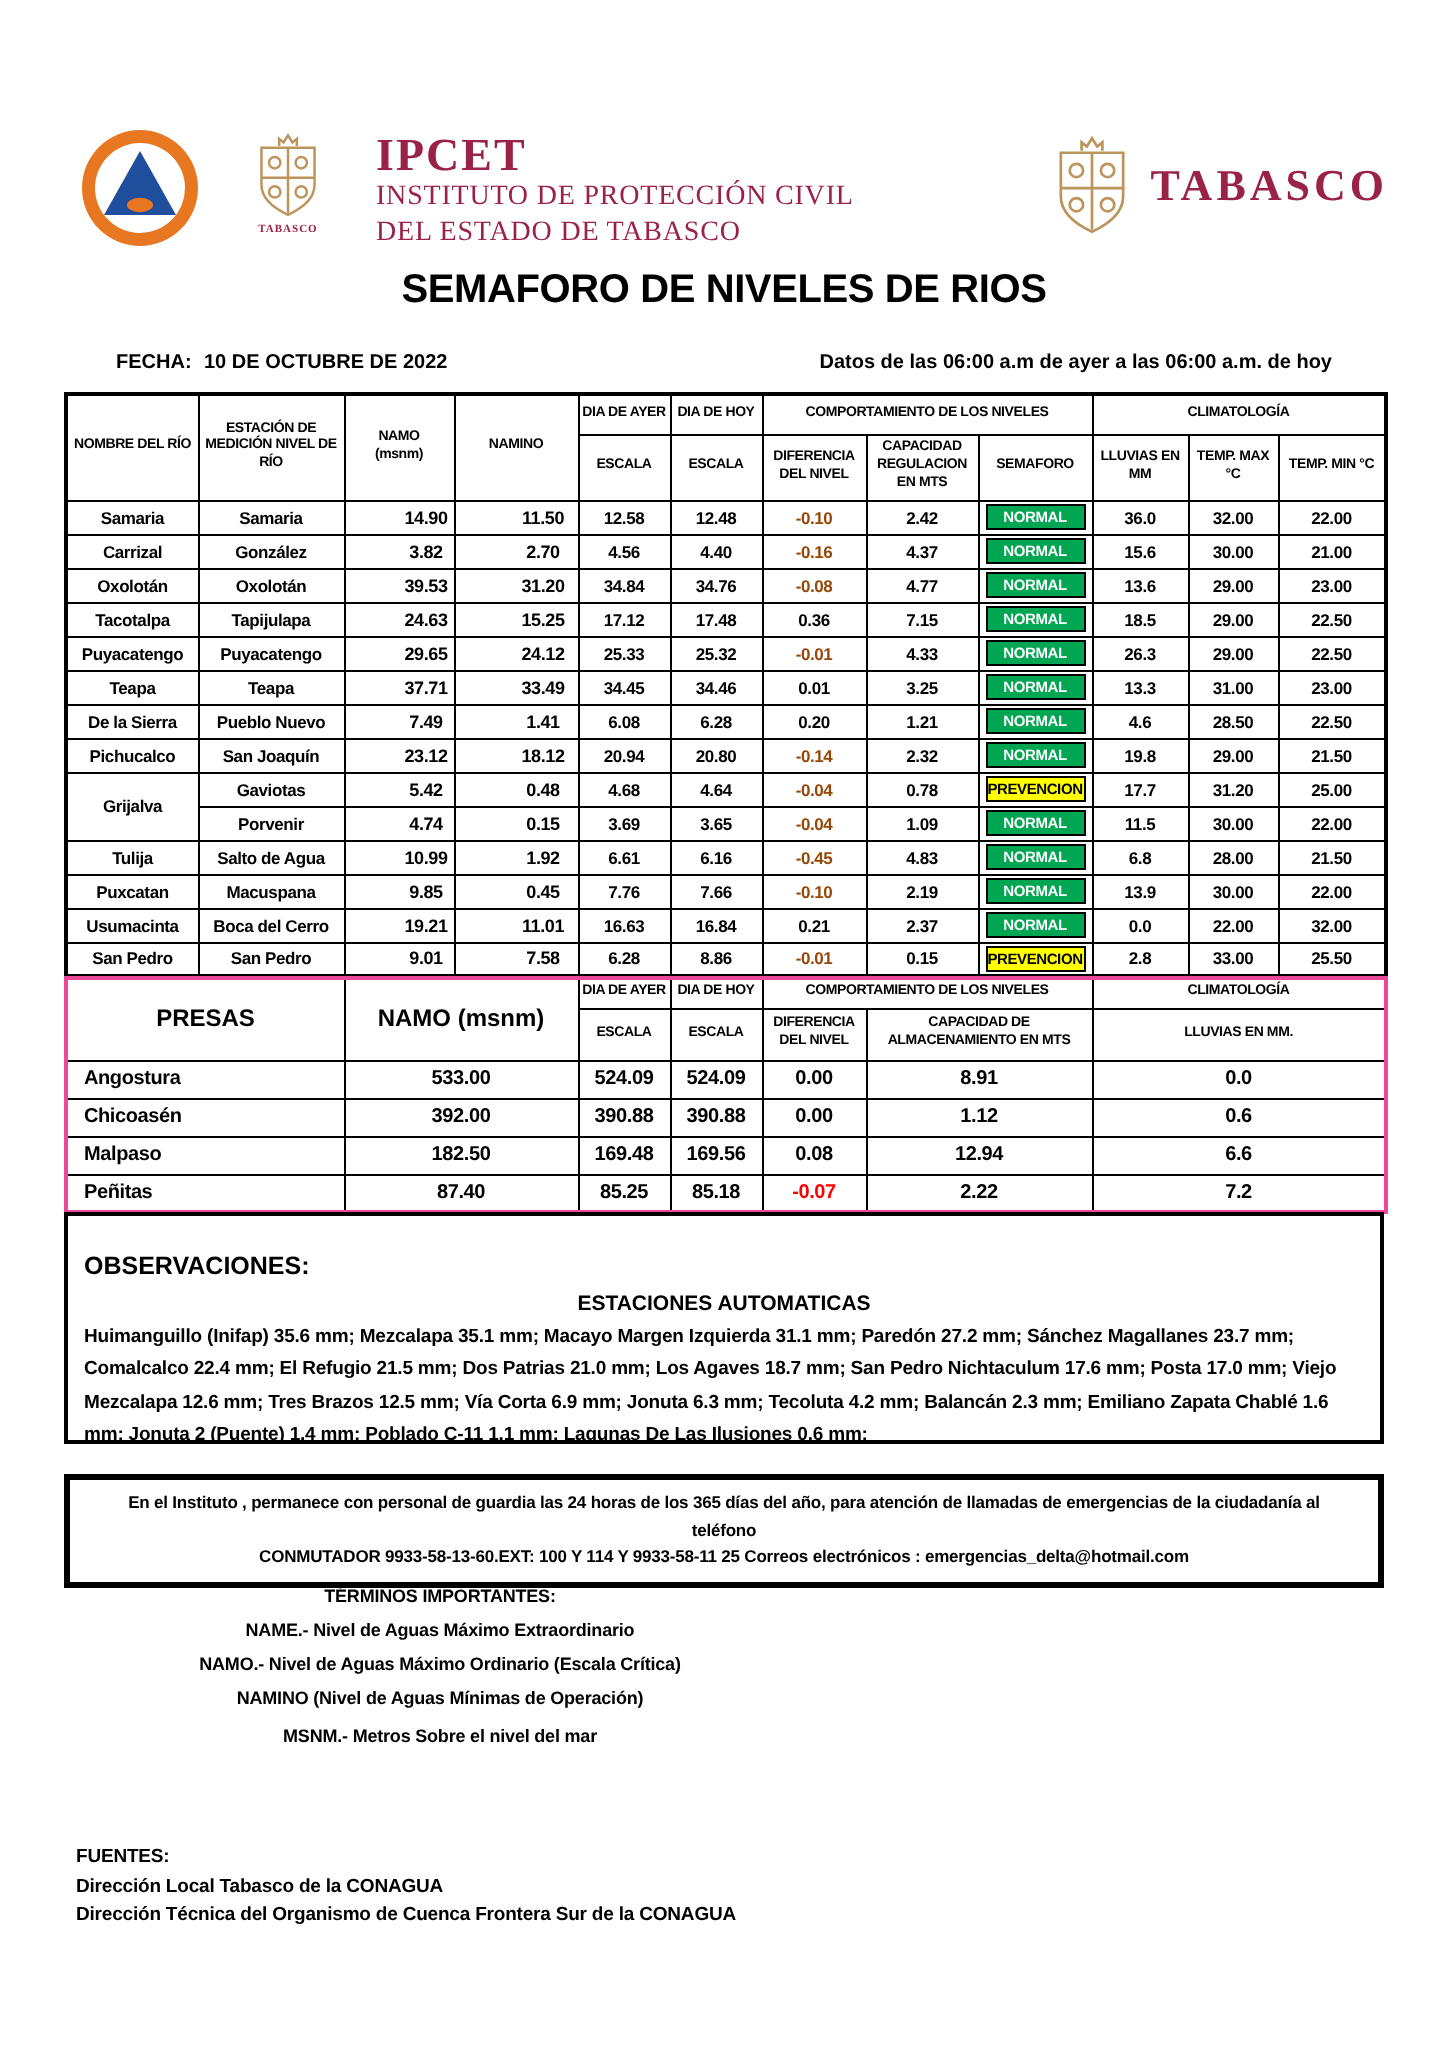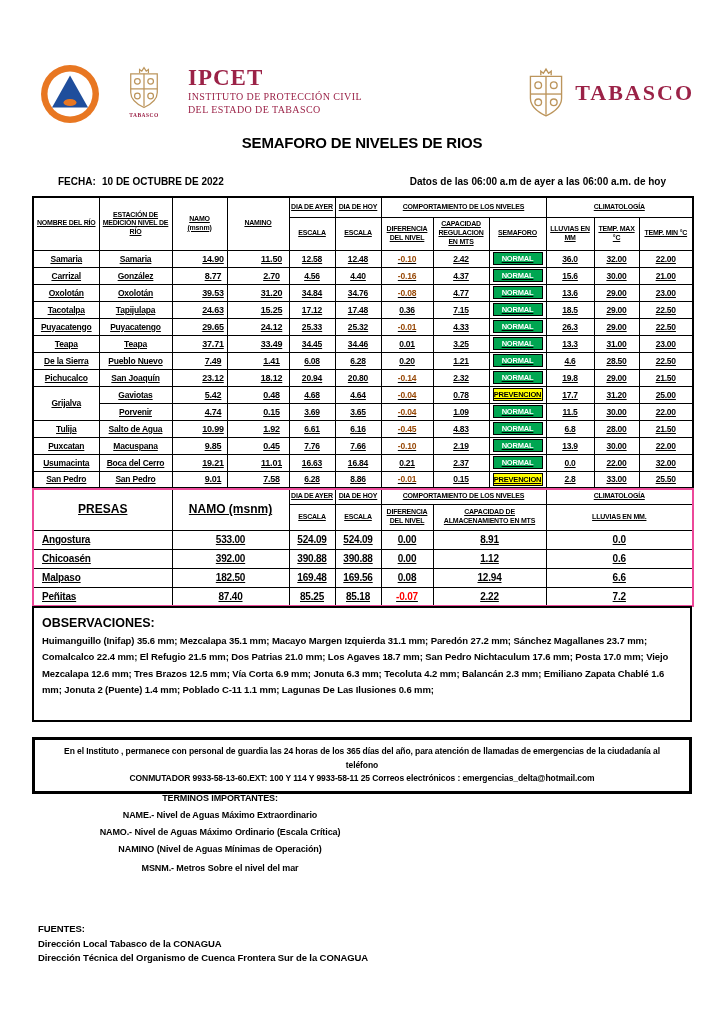--- a/index.html
+++ b/index.html
@@ -10,34 +10,34 @@
   
   .hdr { position:absolute; top:64px; left:40px; right:30px; display:flex; justify-content:space-between; align-items:flex-start; }
   .hdr-left { display:flex; align-items:flex-start; gap:26px; }
   .pc-logo { width:60px; height:60px; }
   .crest-box { display:flex; flex-direction:column; align-items:center; margin-top:1px; }
   .crest-sm { width:36px; height:46px; color:var(--crest-gold); }
   .crest-lg { width:42px; height:54px; color:var(--crest-gold); }
   .crest-caption { font-size:5.5px; color:var(--accent-maroon); letter-spacing:.5px; margin-top:1px; font-family:"Liberation Serif", serif; }
   .ipcet-txt { font-family:"Liberation Serif", serif; color:var(--accent-maroon); margin-top:2px; }
   .ipcet-txt .acro { font-size:23px; letter-spacing:1px; line-height:1.05; }
-  .ipcet-txt .sub { font-size:10px; font-weight:normal; letter-spacing:.4px; line-height:1.3; }
+  .ipcet-txt .sub { font-size:14px; font-weight:normal; letter-spacing:.4px; line-height:1.3; }
   .hdr-right { display:flex; align-items:center; gap:8px; margin-top:2px; }
   .tab-wordmark { font-family:"Liberation Serif", serif; color:var(--accent-maroon); font-size:22px; letter-spacing:2px; }
 
   
-  .doc-title { position:absolute; top:134px; left:0; width:100%; text-align:center; font-size:15px; letter-spacing:-0.2px; }
+  .doc-title { position:absolute; top:134px; left:0; width:100%; text-align:center; font-size:20px; letter-spacing:-0.2px; }
   .fecha-row { position:absolute; top:176px; left:40px; right:58px; display:flex; font-size:10px; }
   .fecha-label { width:62px;padding-left:18px; }
   .fecha-value { width:220px; }
   .fecha-datos { flex:1; text-align:right; }
 
   
   .tables-wrap { position:absolute; top:196px; left:32px; width:660px; }
-  table { border-collapse:collapse; width:660px; table-layout:fixed;text-decoration:underline; }
+  table { border-collapse:collapse; width:660px; table-layout:fixed; }
   th, td { border:1px solid #000; text-align:center; vertical-align:middle; overflow:hidden; }
   table.rivers { border:2px solid #000; }
   table.presas { border:2px solid #ec4899; margin-top:-1px; }
   .rivers th { font-size:7px; line-height:1.25; padding:1px; letter-spacing:-0.2px; }
   .rivers .hr1 th { height:20px; }
   .rivers .hr2 th { height:33px; }
   .rivers td { font-size:8.5px; height:17px; letter-spacing:-0.2px; padding:0 1px; }
   .rivers td.c-namo { font-size:9px;padding-left:28px; }
   .presas th { font-size:7px; line-height:1.25; padding:1px; letter-spacing:-0.2px; }
   .presas th.big { font-size:12px; letter-spacing:0; }
@@ -45,21 +45,21 @@
   .presas .hr2 th { height:26px; }
   .presas td { font-size:10px; height:19px; letter-spacing:-0.2px; }
   .presas td.p-name { text-align:left; padding-left:8px; }
   .neg { color:var(--negative-river); }
   .neg-presa { color:var(--negative-presa); }
   .badge { margin:1px 2px; border:1px solid #000; font-size:7.5px; line-height:11px; height:13px; letter-spacing:-0.2px; }
   .sem-normal { background:var(--semaforo-normal-bg); color:var(--semaforo-normal-text); }
   .sem-prev { background:var(--semaforo-prevencion-bg); color:var(--semaforo-prevencion-text); }
 
   
-  .obs-box { border:2px solid #000; margin-top:-1px; height:116px; padding:8px 8px; }
+  .obs-box { border:2px solid #000; margin-top:-1px; height:116px; padding:18px 8px; }
   .obs-title { font-size:12.5px; }
   .obs-sub { text-align:center; font-size:10.5px; margin-top:6px; }
   .obs-text { font-size:9.5px; line-height:1.72; margin-top:3px; letter-spacing:-0.1px; }
 
   
   .inst-box { position:absolute; top:737px; left:32px; width:660px; border:3px solid #000; text-align:center; font-size:8.5px; line-height:1.6; padding:5px 14px; letter-spacing:-0.1px; }
 
   
   .terms { position:absolute; top:793px; left:30px; width:380px; text-align:center; font-size:9px; }
   .terms .t-line { margin-bottom:7px; letter-spacing:-0.1px; }
@@ -178,21 +178,21 @@
             <td>
               <div class="badge sem-normal">NORMAL</div>
             </td>
             <td>36.0</td>
             <td>32.00</td>
             <td>22.00</td>
           </tr>
           <tr>
             <td>Carrizal</td>
             <td>González</td>
-            <td class="c-namo">8.77</td>
+            <td class="c-namo">3.82</td>
             <td class="c-namo">2.70</td>
             <td>4.56</td>
             <td>4.40</td>
             <td class="neg">-0.16</td>
             <td>4.37</td>
             <td>
               <div class="badge sem-normal">NORMAL</div>
             </td>
             <td>15.6</td>
             <td>30.00</td>
@@ -454,20 +454,21 @@
             <td>85.18</td>
             <td class="neg-presa">-0.07</td>
             <td>2.22</td>
             <td>7.2</td>
           </tr>
         </tbody>
     </table>
 
     <div class="obs-box">
       <div class="obs-title">OBSERVACIONES:</div>
+      <div class="obs-sub">ESTACIONES AUTOMATICAS</div>
       <div class="obs-text">Huimanguillo (Inifap) 35.6 mm; Mezcalapa 35.1 mm; Macayo Margen Izquierda 31.1 mm; Paredón 27.2 mm; Sánchez Magallanes 23.7 mm; Comalcalco 22.4 mm; El Refugio 21.5 mm; Dos Patrias 21.0 mm; Los Agaves 18.7 mm; San Pedro Nichtaculum 17.6 mm; Posta 17.0 mm; Viejo Mezcalapa 12.6 mm; Tres Brazos 12.5 mm; Vía Corta 6.9 mm; Jonuta 6.3 mm; Tecoluta 4.2 mm; Balancán 2.3 mm; Emiliano Zapata Chablé 1.6 mm; Jonuta 2 (Puente)  1.4 mm; Poblado C-11 1.1 mm; Lagunas De Las Ilusiones 0.6 mm;</div>
     </div>
   </div>
 
   <div class="inst-box">
     <div>En el Instituto , permanece con personal de guardia las 24 horas de los 365 días del año, para atención de llamadas de emergencias de la ciudadanía al teléfono</div>
     <div>CONMUTADOR  9933-58-13-60.EXT: 100 Y 114  Y 9933-58-11 25   Correos electrónicos : emergencias_delta@hotmail.com</div>
   </div>
 
   <div class="terms">

